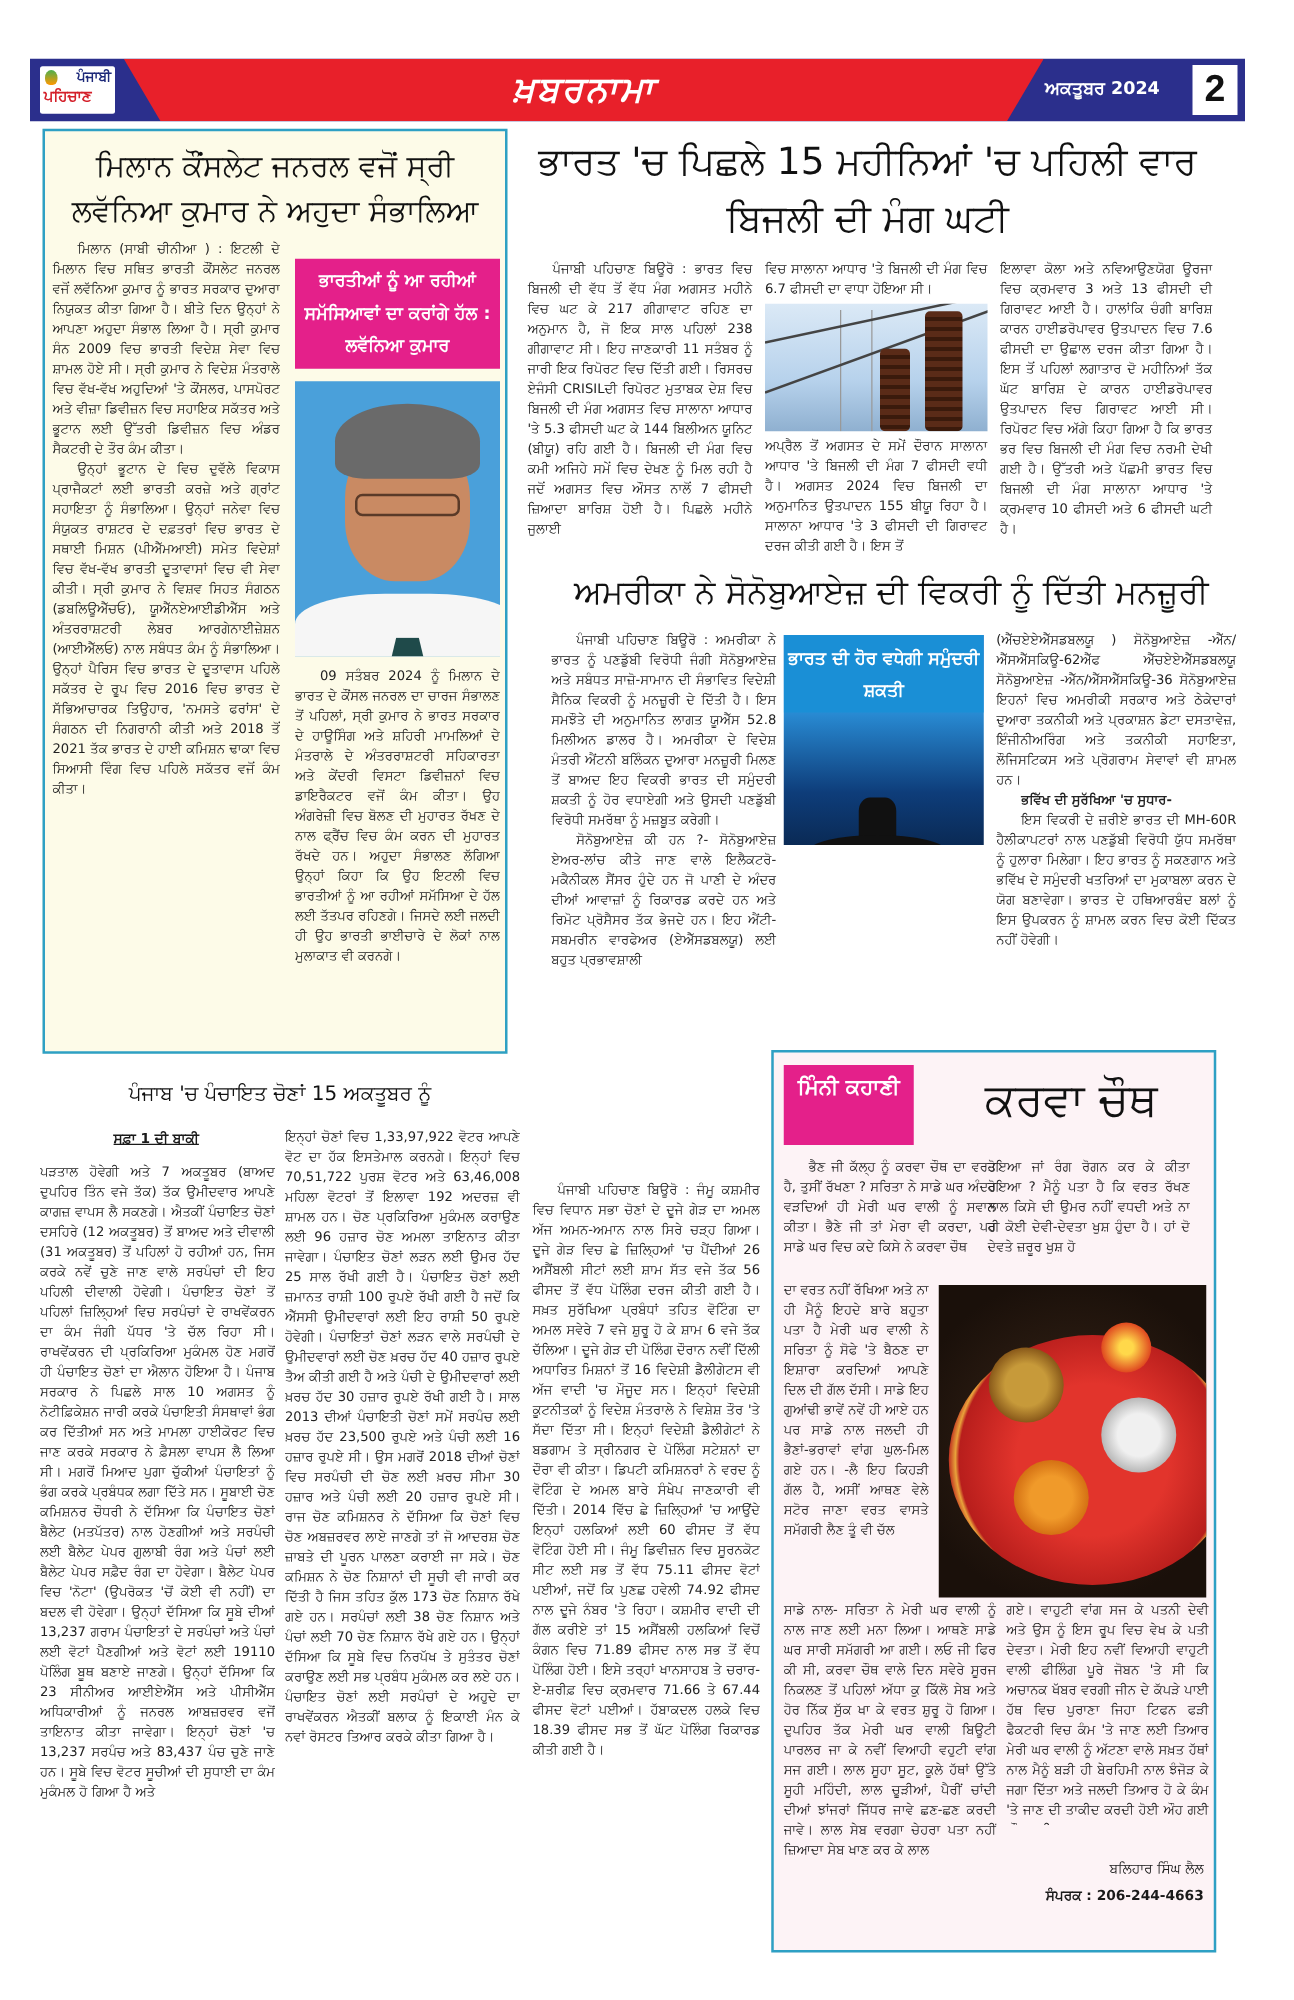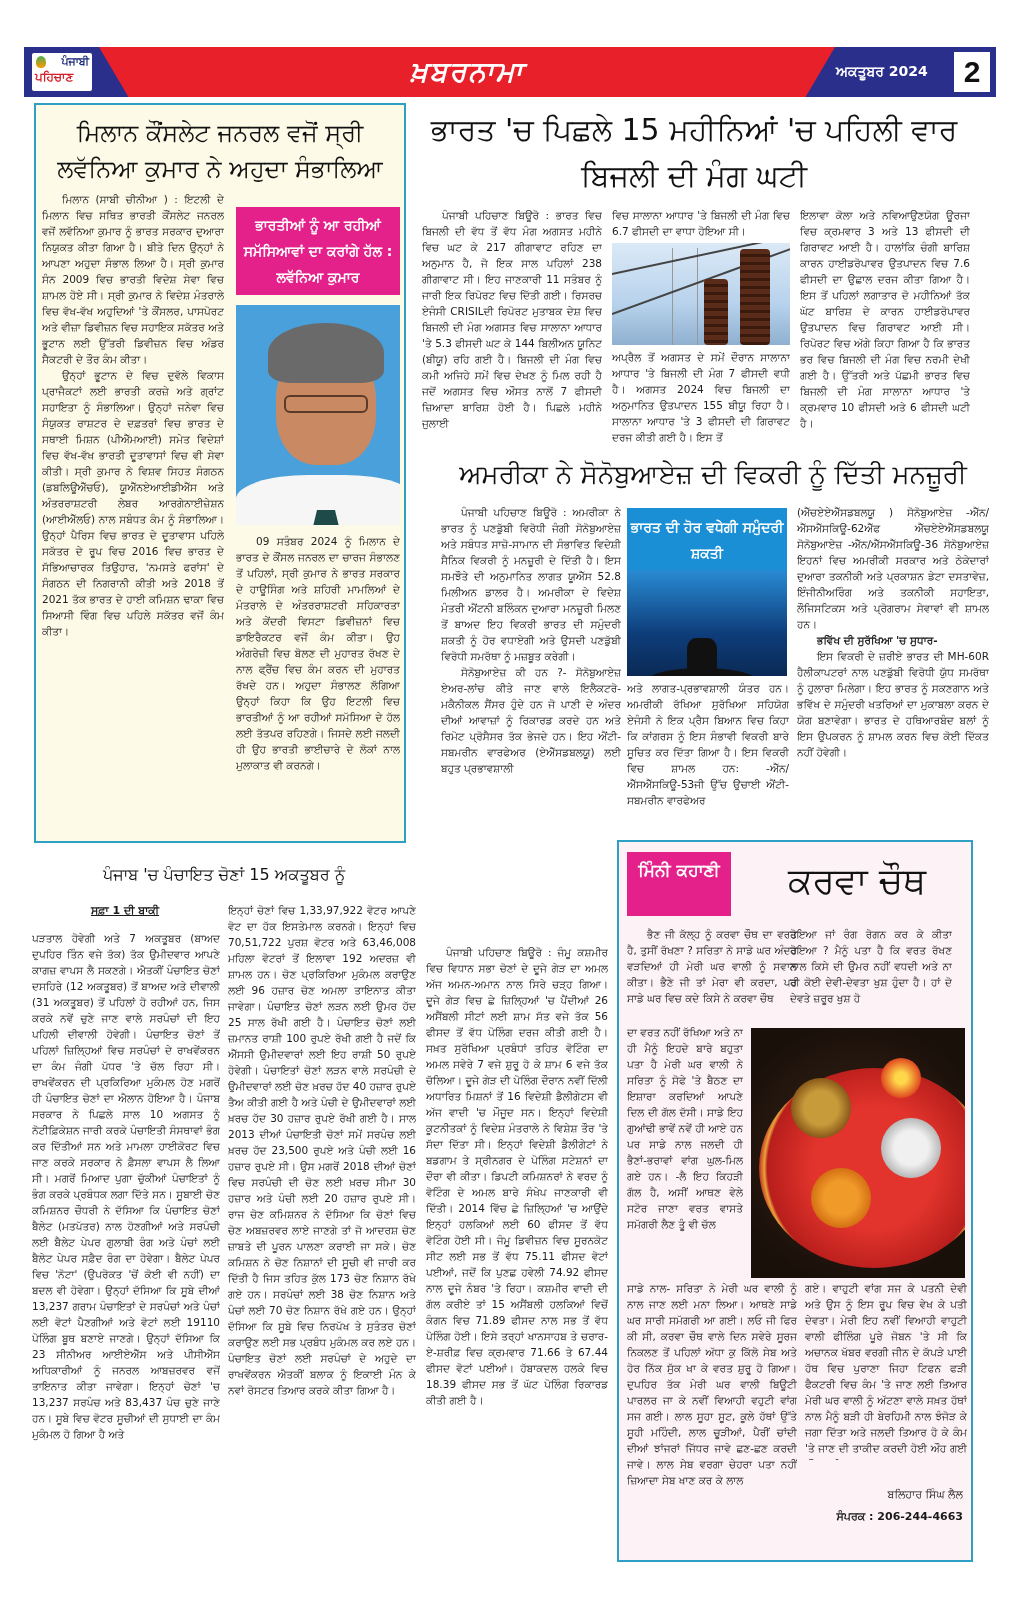--- a/index.html
+++ b/index.html
@@ -115,23 +115,20 @@
   <h1 class="hl" style="left:0; right:0; top:2px; font-size:26px; line-height:40px;">ਅਮਰੀਕਾ ਨੇ ਸੋਨੋਬੁਆਏਜ਼ ਦੀ ਵਿਕਰੀ ਨੂੰ ਦਿੱਤੀ ਮਨਜ਼ੂਰੀ</h1>
   <div class="col" style="left:6px; top:52px; width:180px; height:334px;">
     <p>ਪੰਜਾਬੀ ਪਹਿਚਾਣ ਬਿਊਰੋ : ਅਮਰੀਕਾ ਨੇ ਭਾਰਤ ਨੂੰ ਪਣਡੁੱਬੀ ਵਿਰੋਧੀ ਜੰਗੀ ਸੋਨੋਬੁਆਏਜ਼ ਅਤੇ ਸਬੰਧਤ ਸਾਜ਼ੋ-ਸਾਮਾਨ ਦੀ ਸੰਭਾਵਿਤ ਵਿਦੇਸ਼ੀ ਸੈਨਿਕ ਵਿਕਰੀ ਨੂੰ ਮਨਜ਼ੂਰੀ ਦੇ ਦਿੱਤੀ ਹੈ। ਇਸ ਸਮਝੌਤੇ ਦੀ ਅਨੁਮਾਨਿਤ ਲਾਗਤ ਯੂਐੱਸ 52.8 ਮਿਲੀਅਨ ਡਾਲਰ ਹੈ। ਅਮਰੀਕਾ ਦੇ ਵਿਦੇਸ਼ ਮੰਤਰੀ ਐਂਟਨੀ ਬਲਿੰਕਨ ਦੁਆਰਾ ਮਨਜ਼ੂਰੀ ਮਿਲਣ ਤੋਂ ਬਾਅਦ ਇਹ ਵਿਕਰੀ ਭਾਰਤ ਦੀ ਸਮੁੰਦਰੀ ਸ਼ਕਤੀ ਨੂੰ ਹੋਰ ਵਧਾਏਗੀ ਅਤੇ ਉਸਦੀ ਪਣਡੁੱਬੀ ਵਿਰੋਧੀ ਸਮਰੱਥਾ ਨੂੰ ਮਜ਼ਬੂਤ ਕਰੇਗੀ।</p>
     <p>ਸੋਨੋਬੁਆਏਜ਼ ਕੀ ਹਨ ?- ਸੋਨੋਬੁਆਏਜ਼ ਏਅਰ-ਲਾਂਚ ਕੀਤੇ ਜਾਣ ਵਾਲੇ ਇਲੈਕਟਰੋ-ਮਕੈਨੀਕਲ ਸੈਂਸਰ ਹੁੰਦੇ ਹਨ ਜੋ ਪਾਣੀ ਦੇ ਅੰਦਰ ਦੀਆਂ ਆਵਾਜ਼ਾਂ ਨੂੰ ਰਿਕਾਰਡ ਕਰਦੇ ਹਨ ਅਤੇ ਰਿਮੋਟ ਪ੍ਰੋਸੈਸਰ ਤੱਕ ਭੇਜਦੇ ਹਨ। ਇਹ ਐਂਟੀ-ਸਬਮਰੀਨ ਵਾਰਫੇਅਰ (ਏਐੱਸਡਬਲਯੂ) ਲਈ ਬਹੁਤ ਪ੍ਰਭਾਵਸ਼ਾਲੀ</p>
   </div>
   <div class="sub-img" style="left:192px; top:56px; width:160px; height:168px;">
     <div class="sub-head">ਭਾਰਤ ਦੀ ਹੋਰ ਵਧੇਗੀ ਸਮੁੰਦਰੀ ਸ਼ਕਤੀ</div>
     <div class="sub-tower"></div>
     <div class="sub-body"></div>
   </div>
-  <div class="col" style="left:192px; top:228px; width:162px; height:158px;">
-    <div>ਅਤੇ ਲਾਗਤ-ਪ੍ਰਭਾਵਸ਼ਾਲੀ ਯੰਤਰ ਹਨ। ਅਮਰੀਕੀ ਰੱਖਿਆ ਸੁਰੱਖਿਆ ਸਹਿਯੋਗ ਏਜੰਸੀ ਨੇ ਇਕ ਪ੍ਰੈਸ ਬਿਆਨ ਵਿਚ ਕਿਹਾ ਕਿ ਕਾਂਗਰਸ ਨੂੰ ਇਸ ਸੰਭਾਵੀ ਵਿਕਰੀ ਬਾਰੇ ਸੂਚਿਤ ਕਰ ਦਿੱਤਾ ਗਿਆ ਹੈ। ਇਸ ਵਿਕਰੀ ਵਿਚ ਸ਼ਾਮਲ ਹਨ: -ਐੱਨ/ਐੱਸਐੱਸਕਿਊ-53ਜੀ ਉੱਚ ਉਚਾਈ ਐਂਟੀ-ਸਬਮਰੀਨ ਵਾਰਫੇਅਰ</div>
-  </div>
   <div class="col" style="left:362px; top:52px; width:192px; height:334px;">
     <div>(ਐੱਚਏਏਐੱਸਡਬਲਯੂ ) ਸੋਨੋਬੁਆਏਜ਼ -ਐੱਨ/ਐੱਸਐੱਸਕਿਊ-62ਐੱਫ ਐੱਚਏਏਐੱਸਡਬਲਯੂ ਸੋਨੋਬੁਆਏਜ਼ -ਐੱਨ/ਐੱਸਐੱਸਕਿਊ-36 ਸੋਨੋਬੁਆਏਜ਼ ਇਹਨਾਂ ਵਿਚ ਅਮਰੀਕੀ ਸਰਕਾਰ ਅਤੇ ਠੇਕੇਦਾਰਾਂ ਦੁਆਰਾ ਤਕਨੀਕੀ ਅਤੇ ਪ੍ਰਕਾਸ਼ਨ ਡੇਟਾ ਦਸਤਾਵੇਜ਼, ਇੰਜੀਨੀਅਰਿੰਗ ਅਤੇ ਤਕਨੀਕੀ ਸਹਾਇਤਾ, ਲੌਜਿਸਟਿਕਸ ਅਤੇ ਪ੍ਰੋਗਰਾਮ ਸੇਵਾਵਾਂ ਵੀ ਸ਼ਾਮਲ ਹਨ।</div>
     <div style="font-weight:bold; text-indent:20px;">ਭਵਿੱਖ ਦੀ ਸੁਰੱਖਿਆ 'ਚ ਸੁਧਾਰ-</div>
     <p>ਇਸ ਵਿਕਰੀ ਦੇ ਜ਼ਰੀਏ ਭਾਰਤ ਦੀ MH-60R ਹੈਲੀਕਾਪਟਰਾਂ ਨਾਲ ਪਣਡੁੱਬੀ ਵਿਰੋਧੀ ਯੁੱਧ ਸਮਰੱਥਾ ਨੂੰ ਹੁਲਾਰਾ ਮਿਲੇਗਾ। ਇਹ ਭਾਰਤ ਨੂੰ ਸਕਣਗਾਨ ਅਤੇ ਭਵਿੱਖ ਦੇ ਸਮੁੰਦਰੀ ਖਤਰਿਆਂ ਦਾ ਮੁਕਾਬਲਾ ਕਰਨ ਦੇ ਯੋਗ ਬਣਾਵੇਗਾ। ਭਾਰਤ ਦੇ ਹਥਿਆਰਬੰਦ ਬਲਾਂ ਨੂੰ ਇਸ ਉਪਕਰਨ ਨੂੰ ਸ਼ਾਮਲ ਕਰਨ ਵਿਚ ਕੋਈ ਦਿੱਕਤ ਨਹੀਂ ਹੋਵੇਗੀ।</p>
   </div>
 </section>
 
 <section class="box" style="left:30px; top:852px; width:388px; height:706px;">
   <h1 class="hl" style="left:0; right:0; top:6px; font-size:16px; line-height:34px;">ਪੰਜਾਬ 'ਚ ਪੰਚਾਇਤ ਚੋਣਾਂ 15 ਅਕਤੂਬਰ ਨੂੰ</h1>
   <div class="divider-sub" style="position:absolute; left:0; width:190px; top:52px;">ਸਫ਼ਾ 1 ਦੀ ਬਾਕੀ</div>

